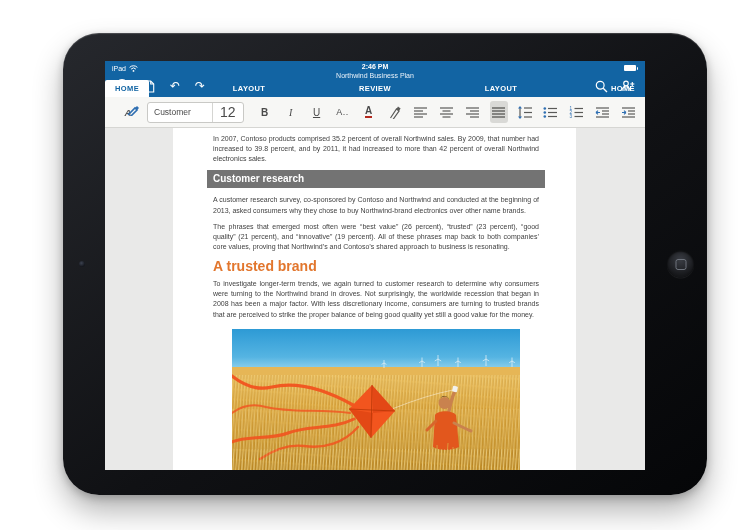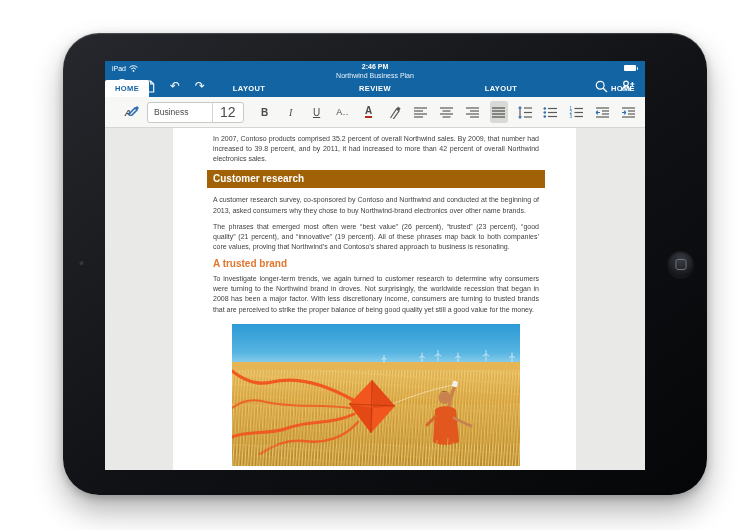--- a/index.html
+++ b/index.html
@@ -51,22 +51,22 @@
   .more-label{font-size:9px;letter-spacing:.5px;}
   .fontcolor{font-size:10px;font-weight:bold;display:inline-block;border-bottom:2.5px solid #b42a1e;line-height:10px;}
   .spacer{flex:1;}
   .painter{position:relative;width:20px;}
   .painter .a{font-size:9.5px;font-weight:bold;color:#555;font-style:italic;}
 
   
   .docarea{height:343px;background:#e9e9e8;position:relative;}
   .page{position:absolute;left:68px;top:0;width:403px;height:343px;background:#fff;box-sizing:border-box;padding:6px 37px 0 40px;}
   .page p{margin:0 0 6px;font-size:7px;line-height:1.45;color:#3f3f3f;text-align:justify;}
-  .hbar{background:#a16207;color:#fff;font-size:10px;font-weight:bold;padding:3px 6px 4px;margin:1px 0 7px -6px;width:calc(100% - 0px);box-sizing:content-box;}
-  .h2orange{color:#e2762d;font-size:10px;font-weight:bold;margin:3px 0 5px;}
+  .hbar{background:#737373;color:#fff;font-size:10px;font-weight:bold;padding:3px 6px 4px;margin:1px 0 7px -6px;width:calc(100% - 0px);box-sizing:content-box;}
+  .h2orange{color:#e2762d;font-size:14px;font-weight:bold;margin:3px 0 5px;}
   .photo{display:block;margin:9px 0 0 19px;}
 
   svg{display:block;}
 </style>
 </head>
 <body>
 
 <div class="stage">
   <div class="ipad">
     <div class="camera"></div>
@@ -145,21 +145,21 @@
           <span class="a">A</span>
           <span style="position:absolute;left:8px;top:3px;">
             <svg width="12" height="12" viewBox="0 0 12 12">
                 <path d="M1,11 L8,4 L10,6 L3,13" fill="none" stroke="#2f6fb2" stroke-width="1.6"></path>
                 <path d="M8,4 l2,-2 2,2 -2,2 z" fill="#2f6fb2"></path>
               </svg>
           </span>
         </div>
 
         <div class="fontbox">
-          <div class="fname">Business</div>
+          <div class="fname">Customer</div>
           <div class="fsep"></div>
           <div class="fsize">12</div>
         </div>
 
         <div class="fb-btn">
             <span class="b-label">B</span>
           </div>
         <div class="fb-btn">
             <span class="i-label">I</span>
           </div>

